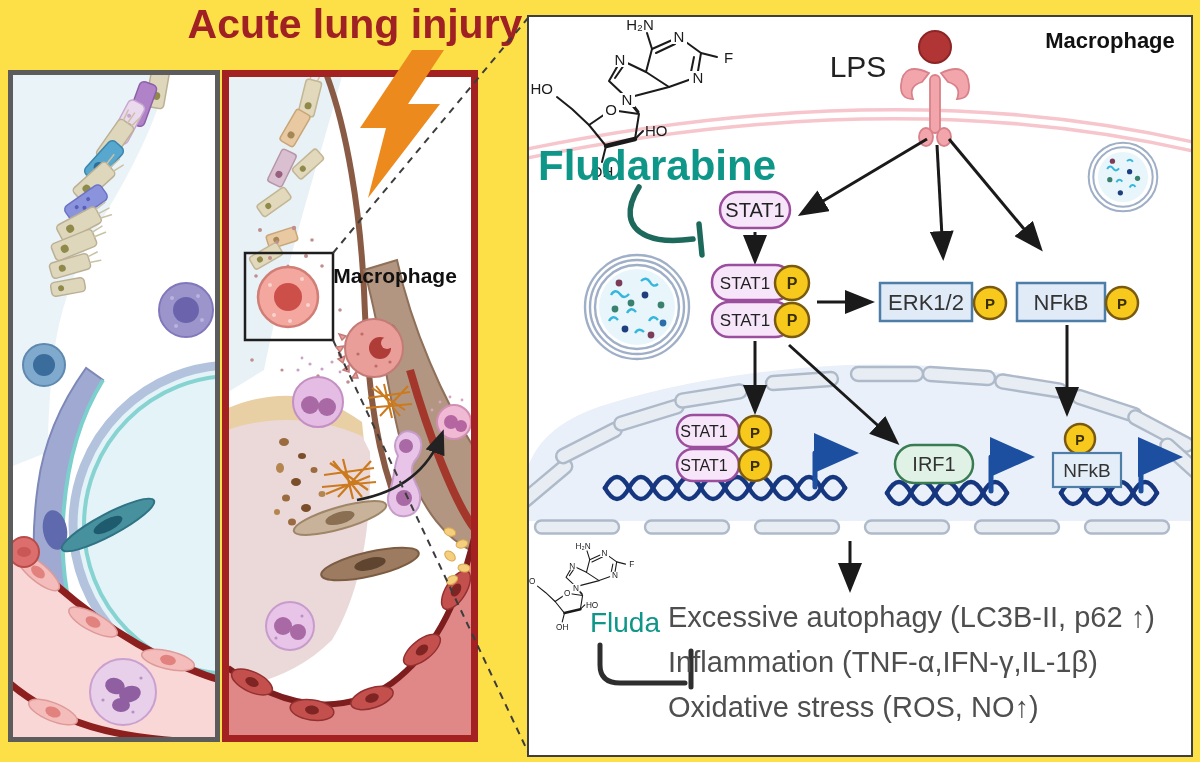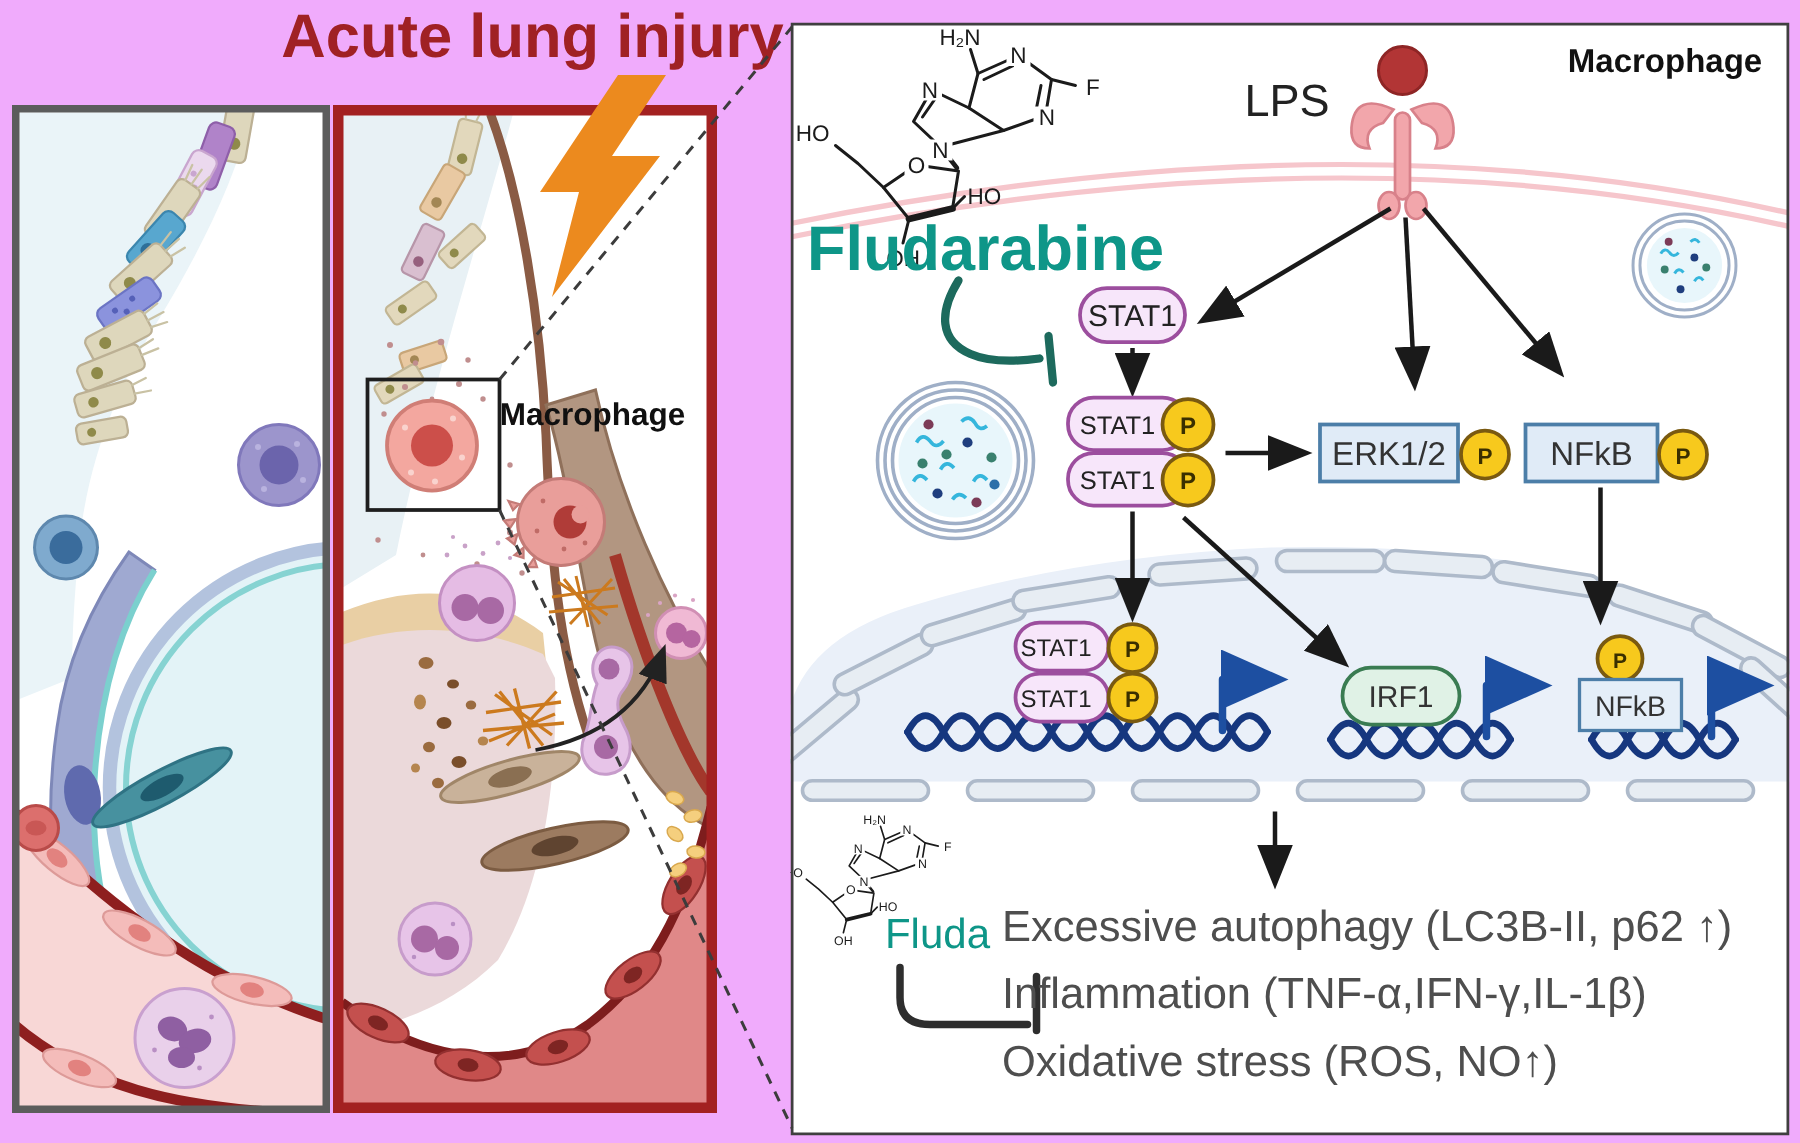--- a/index.html
+++ b/index.html
@@ -1,16 +1,16 @@
 <!DOCTYPE html>
 <html><head>
 <meta charset="utf-8">
 <style>
   html,body{margin:0;padding:0;background:#fff;}
-  .stage{position:relative;width:1200px;height:762px;background:#f0abfc;overflow:hidden;
+  .stage{position:relative;width:1200px;height:762px;background:#fde047;overflow:hidden;
          font-family:"Liberation Sans","DejaVu Sans",sans-serif;}
   .abs{position:absolute;}
   .title{left:175px;top:1px;width:360px;text-align:center;font-size:41px;font-weight:bold;
          color:#A02124;letter-spacing:0px;}
   svg text{font-family:"Liberation Sans","DejaVu Sans",sans-serif;}
 </style>
 </head>
 <body>
 
 <div class="stage">

